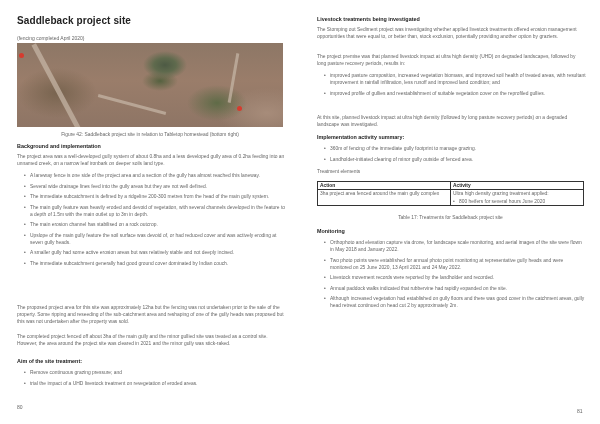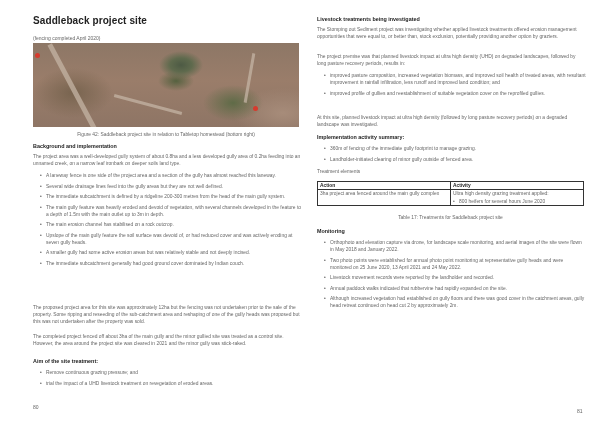--- a/index.html
+++ b/index.html
@@ -1,19 +1,19 @@
 <!DOCTYPE html>
 <html><head>
 <meta charset="utf-8">
 <style>
   * { margin: 0; padding: 0; box-sizing: border-box; }
   html, body { width: 600px; height: 424px; background: #ffffff; overflow: hidden; }
   body { font-family: "Liberation Sans", sans-serif; color: #555; position: relative; }
   .page { position: absolute; top: 0; height: 424px; width: 300px; }
-  .page-left { left: 16px; }
+  .page-left { left: 0; }
   .page-right { left: 300px; }
   .h1 { position: absolute; left: 17px; top: 15px; font-size: 10px; font-weight: bold; color: #222; letter-spacing: 0.1px; }
   .subtitle { position: absolute; left: 17px; top: 35px; font-size: 5px; color: #666; }
   .photo { position: absolute; left: 17px; top: 43px; width: 266px; height: 84px; overflow: hidden;
     background:
       radial-gradient(ellipse 22px 14px at 148px 22px, #4d5a44 0%, #5f6a4d 50%, rgba(120,110,80,0) 100%),
       radial-gradient(ellipse 18px 10px at 143px 38px, #55613f 0%, rgba(90,95,65,0) 100%),
       radial-gradient(ellipse 30px 18px at 200px 60px, #5f6b47 0%, rgba(110,100,80,0) 100%),
       radial-gradient(ellipse 40px 25px at 40px 50px, #78644f 0%, rgba(140,115,95,0) 100%),
       radial-gradient(ellipse 50px 25px at 250px 70px, #a78c7a 0%, rgba(160,130,110,0) 100%),

